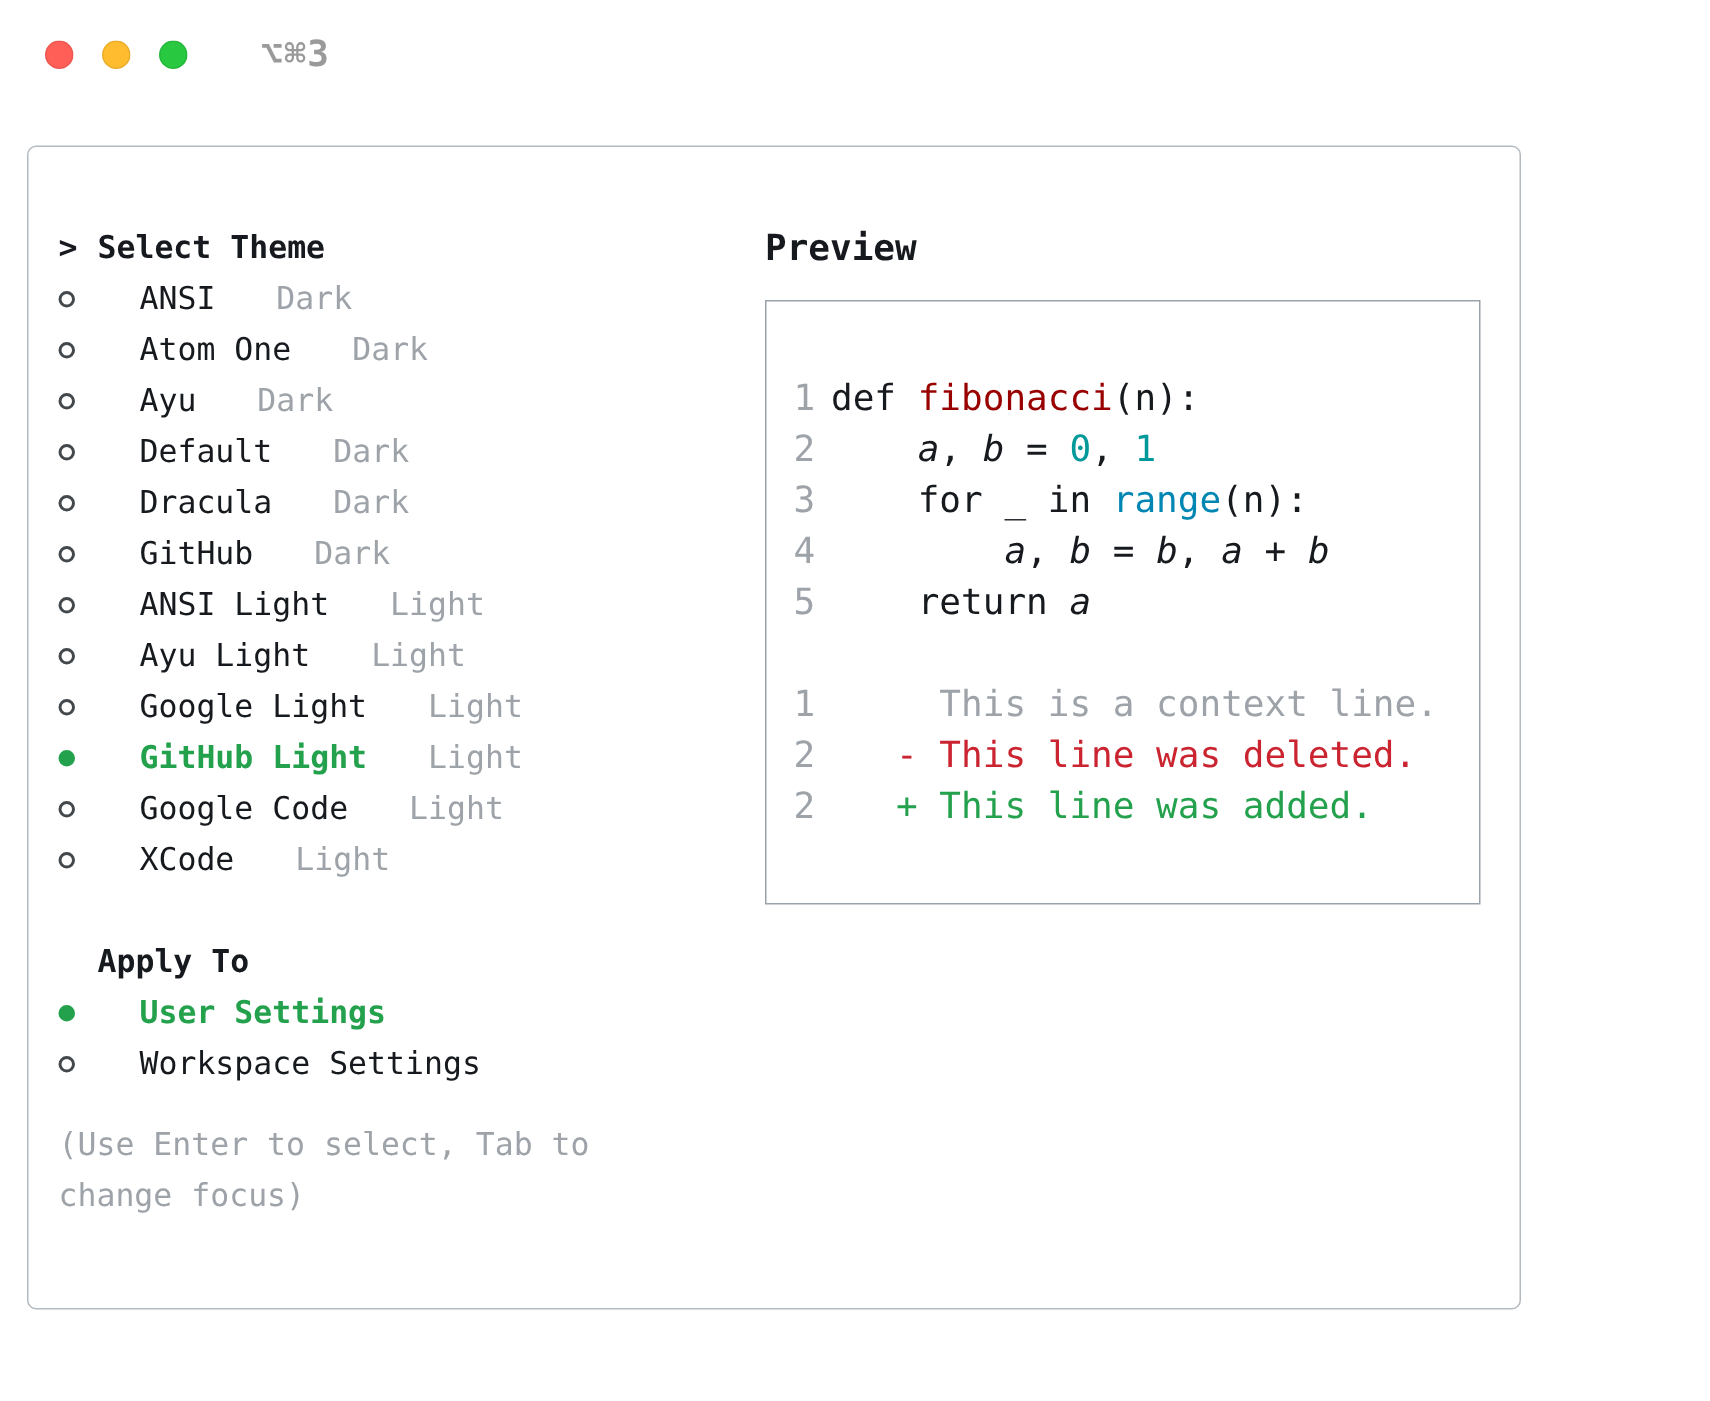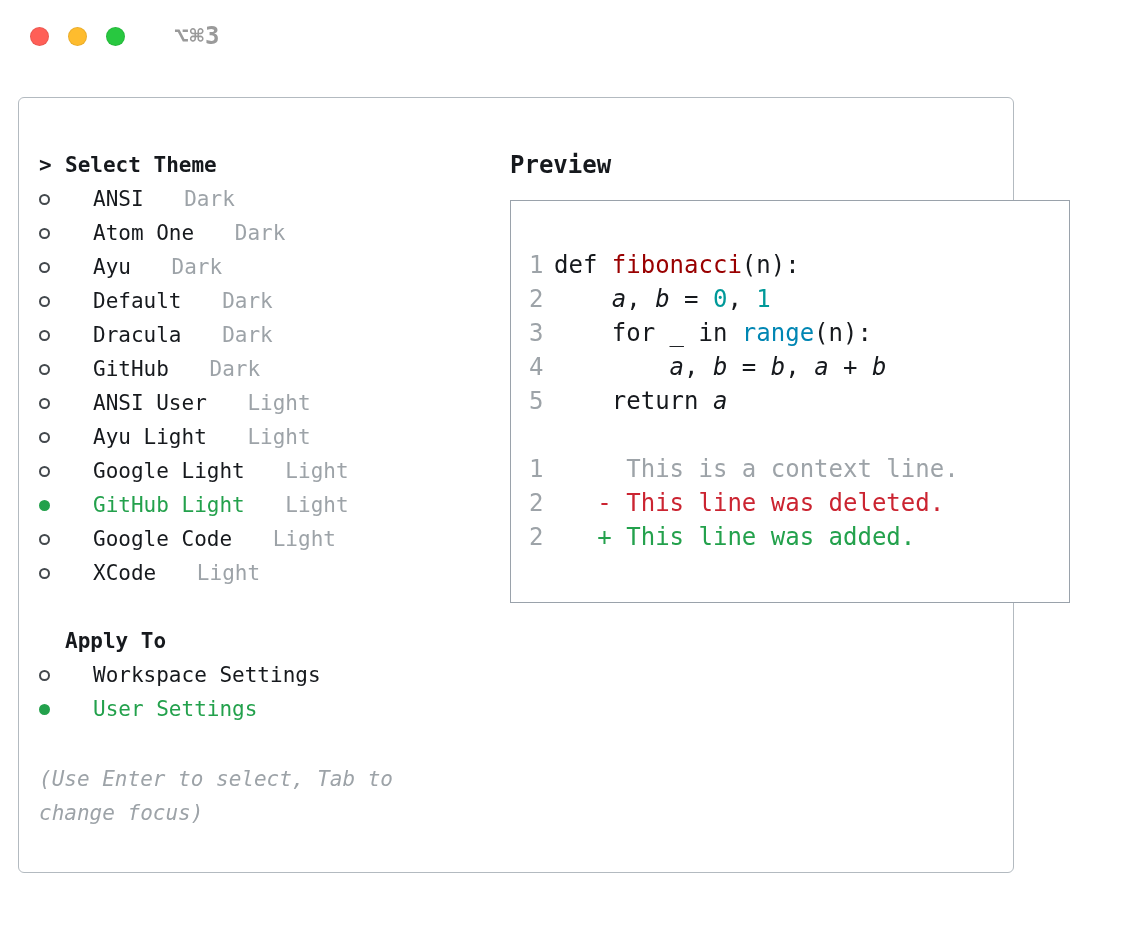--- a/index.html
+++ b/index.html
@@ -80,36 +80,35 @@
   .circle {
     width: 11px; height: 11px;
     border-radius: 50%;
     border: 2px solid #43484d;
   }
   .circle.filled {
     border-color: var(--accent-green);
     background: var(--accent-green);
   }
   .item-name { color: var(--text-black); }
-  .item.selected .item-name { color: var(--accent-green); }
+  .item.selected .item-name { color: var(--accent-green); font-weight: bold; }
   .item-variant { color: var(--muted-gray); text-align: center; }
 
   .apply-heading { margin-top: 34px; text-align: center; }
 
   .hint {
-    margin-top: 36px;
+    margin-top: 20px;
     color: var(--muted-gray);
     width: 440px;
-    font-style: italic;
   }
 
   
   .preview-box {
     margin-top: 18px;
-    width: 560px;
+    width: 477px;
     height: 403px;
     border: 1.5px solid #9aa2ab;
     padding: 47px 18px;
     white-space: pre;
     background: #ffffff;
   }
   .code-line { height: 34px; }
   .line-num {
     display: inline-block;
     width: 12px;
@@ -144,36 +143,36 @@
       <span>Select Theme</span>
     </div>
 
     <div id="theme-list">
         <div class="item"><span class="marker-col"><span class="circle"></span></span><span class="item-name">ANSI</span><span class="item-variant"> Dark</span></div>
         <div class="item"><span class="marker-col"><span class="circle"></span></span><span class="item-name">Atom One</span><span class="item-variant"> Dark</span></div>
         <div class="item"><span class="marker-col"><span class="circle"></span></span><span class="item-name">Ayu</span><span class="item-variant"> Dark</span></div>
         <div class="item"><span class="marker-col"><span class="circle"></span></span><span class="item-name">Default</span><span class="item-variant"> Dark</span></div>
         <div class="item"><span class="marker-col"><span class="circle"></span></span><span class="item-name">Dracula</span><span class="item-variant"> Dark</span></div>
         <div class="item"><span class="marker-col"><span class="circle"></span></span><span class="item-name">GitHub</span><span class="item-variant"> Dark</span></div>
-        <div class="item"><span class="marker-col"><span class="circle"></span></span><span class="item-name">ANSI User</span><span class="item-variant"> Light</span></div>
+        <div class="item"><span class="marker-col"><span class="circle"></span></span><span class="item-name">ANSI Light</span><span class="item-variant"> Light</span></div>
         <div class="item"><span class="marker-col"><span class="circle"></span></span><span class="item-name">Ayu Light</span><span class="item-variant"> Light</span></div>
         <div class="item"><span class="marker-col"><span class="circle"></span></span><span class="item-name">Google Light</span><span class="item-variant"> Light</span></div>
         <div class="item selected"><span class="marker-col"><span class="circle filled"></span></span><span class="item-name">GitHub Light</span><span class="item-variant"> Light</span></div>
         <div class="item"><span class="marker-col"><span class="circle"></span></span><span class="item-name">Google Code</span><span class="item-variant"> Light</span></div>
         <div class="item"><span class="marker-col"><span class="circle"></span></span><span class="item-name">XCode</span><span class="item-variant"> Light</span></div>
       </div>
 
     <div class="section-heading apply-heading">
       <span class="marker-col"></span>
       <span>Apply To</span>
     </div>
 
     <div id="apply-list">
+        <div class="item selected"><span class="marker-col"><span class="circle filled"></span></span><span class="item-name">User Settings</span></div>
         <div class="item"><span class="marker-col"><span class="circle"></span></span><span class="item-name">Workspace Settings</span></div>
-        <div class="item selected"><span class="marker-col"><span class="circle filled"></span></span><span class="item-name">User Settings</span></div>
       </div>
 
     <div class="hint">(Use Enter to select, Tab to change focus)</div>
   </div>
 
   <div class="right-col">
     <div class="section-heading">
       <span>Preview</span>
     </div>
     <div class="preview-box" id="preview-box"><div class="code-line"><span class="line-num">1</span><span class="seg-plain">def </span><span class="seg-func">fibonacci</span><span class="seg-plain">(n):</span></div><div class="code-line"><span class="line-num">2</span><span class="seg-plain">    </span><span class="seg-var">a</span><span class="seg-plain">, </span><span class="seg-var">b</span><span class="seg-plain"> = </span><span class="seg-number">0</span><span class="seg-plain">, </span><span class="seg-number">1</span></div><div class="code-line"><span class="line-num">3</span><span class="seg-plain">    for _ in </span><span class="seg-builtin">range</span><span class="seg-plain">(n):</span></div><div class="code-line"><span class="line-num">4</span><span class="seg-plain">        </span><span class="seg-var">a</span><span class="seg-plain">, </span><span class="seg-var">b</span><span class="seg-plain"> = </span><span class="seg-var">b</span><span class="seg-plain">, </span><span class="seg-var">a</span><span class="seg-plain"> + </span><span class="seg-var">b</span></div><div class="code-line"><span class="line-num">5</span><span class="seg-plain">    return </span><span class="seg-var">a</span></div><div class="code-line"><span class="line-num"></span></div><div class="code-line"><span class="line-num">1</span><span class="seg-ctx">     This is a context line.</span></div><div class="code-line"><span class="line-num">2</span><span class="seg-del">   - This line was deleted.</span></div><div class="code-line"><span class="line-num">2</span><span class="seg-add">   + This line was added.</span></div></div>

